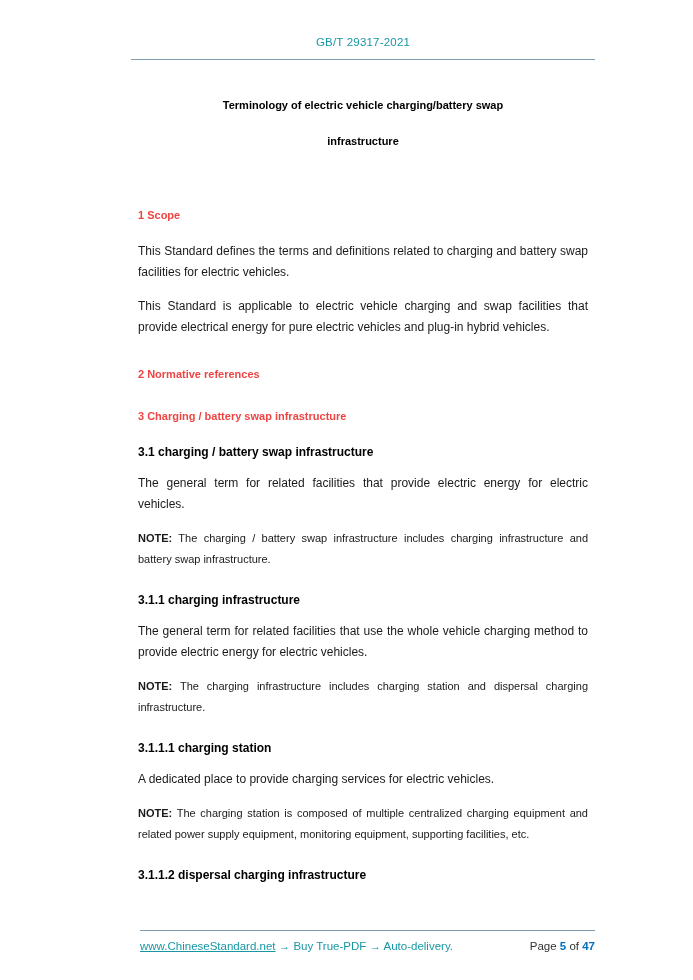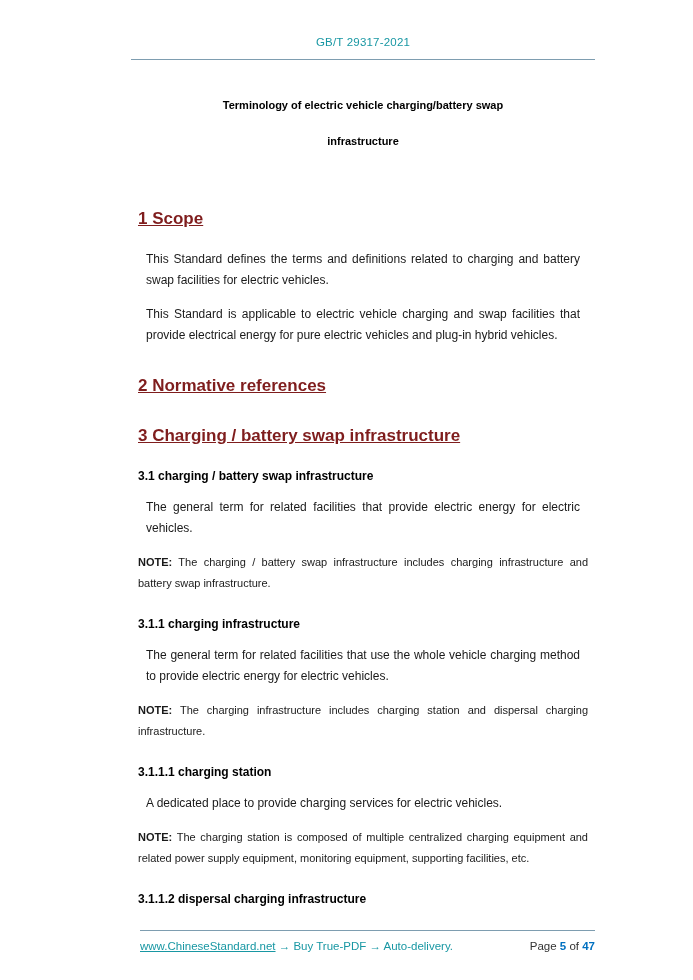--- a/index.html
+++ b/index.html
@@ -36,39 +36,38 @@
     font-size: 11px;
     line-height: 36px;
     font-weight: bold;
     text-align: center;
     color: #000000;
   }
   .content {
     margin: 0 105px;
   }
   .h1 {
-    font-size: 17px;
+    font-size: 11px;
     font-weight: bold;
-    color: #7f1d1d;
+    color: #ef4444;
     margin: 30px 0 20px 0;
-    text-decoration: underline;
   }
   .h1.first {
     margin-top: 50px;
   }
   .h2 {
     font-size: 12px;
     font-weight: bold;
     color: #000000;
     margin: 23px 0 14px 0;
   }
   .body-p {
     font-size: 12px;
     line-height: 21px;
-    margin: 13px 8px;
+    margin: 13px 0;
     text-align: justify;
     color: #1a1a1a;
   }
   .note {
     font-size: 11px;
     line-height: 21px;
     margin: 13px 0;
     text-align: justify;
     color: #1a1a1a;
   }

